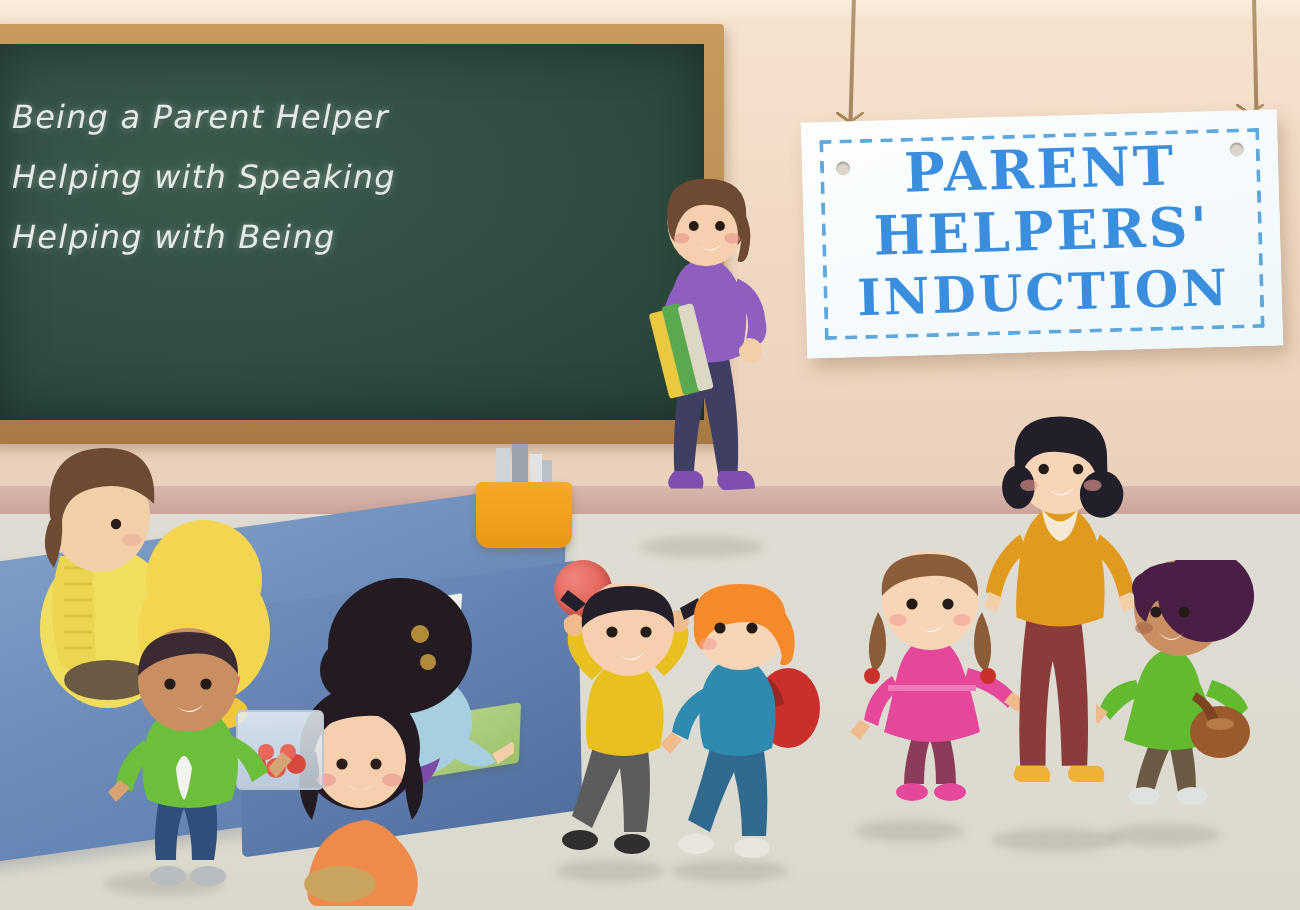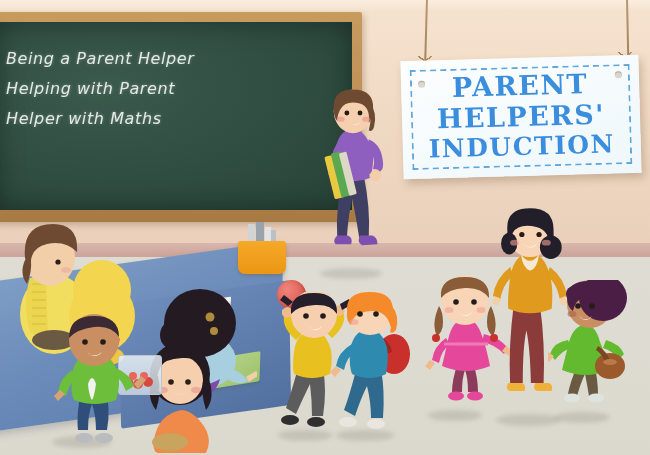--- a/index.html
+++ b/index.html
@@ -191,22 +191,22 @@
 
   <div id="wall" class="layer"></div>
   <div id="wall-top-highlight" class="layer"></div>
   <div id="baseboard" class="layer"></div>
   <div id="floor" class="layer"></div>
 
   <div id="chalkboard-frame" class="layer">
     <div id="chalkboard">
       <div id="board-lines">
         <div class="board-line">Being a Parent Helper</div>
-        <div class="board-line">Helping with Parent</div>
-        <div class="board-line">Helper with Maths</div>
+        <div class="board-line">Helping with Speaking</div>
+        <div class="board-line">Helping with Being</div>
       </div>
     </div>
   </div>
 
   <div id="string-left" class="layer hang-string"></div>
   <div id="string-right" class="layer hang-string"></div>
   <div id="knot-left" class="knot"></div>
   <div id="knot-right" class="knot"></div>
 
   <div id="sign" class="layer">

